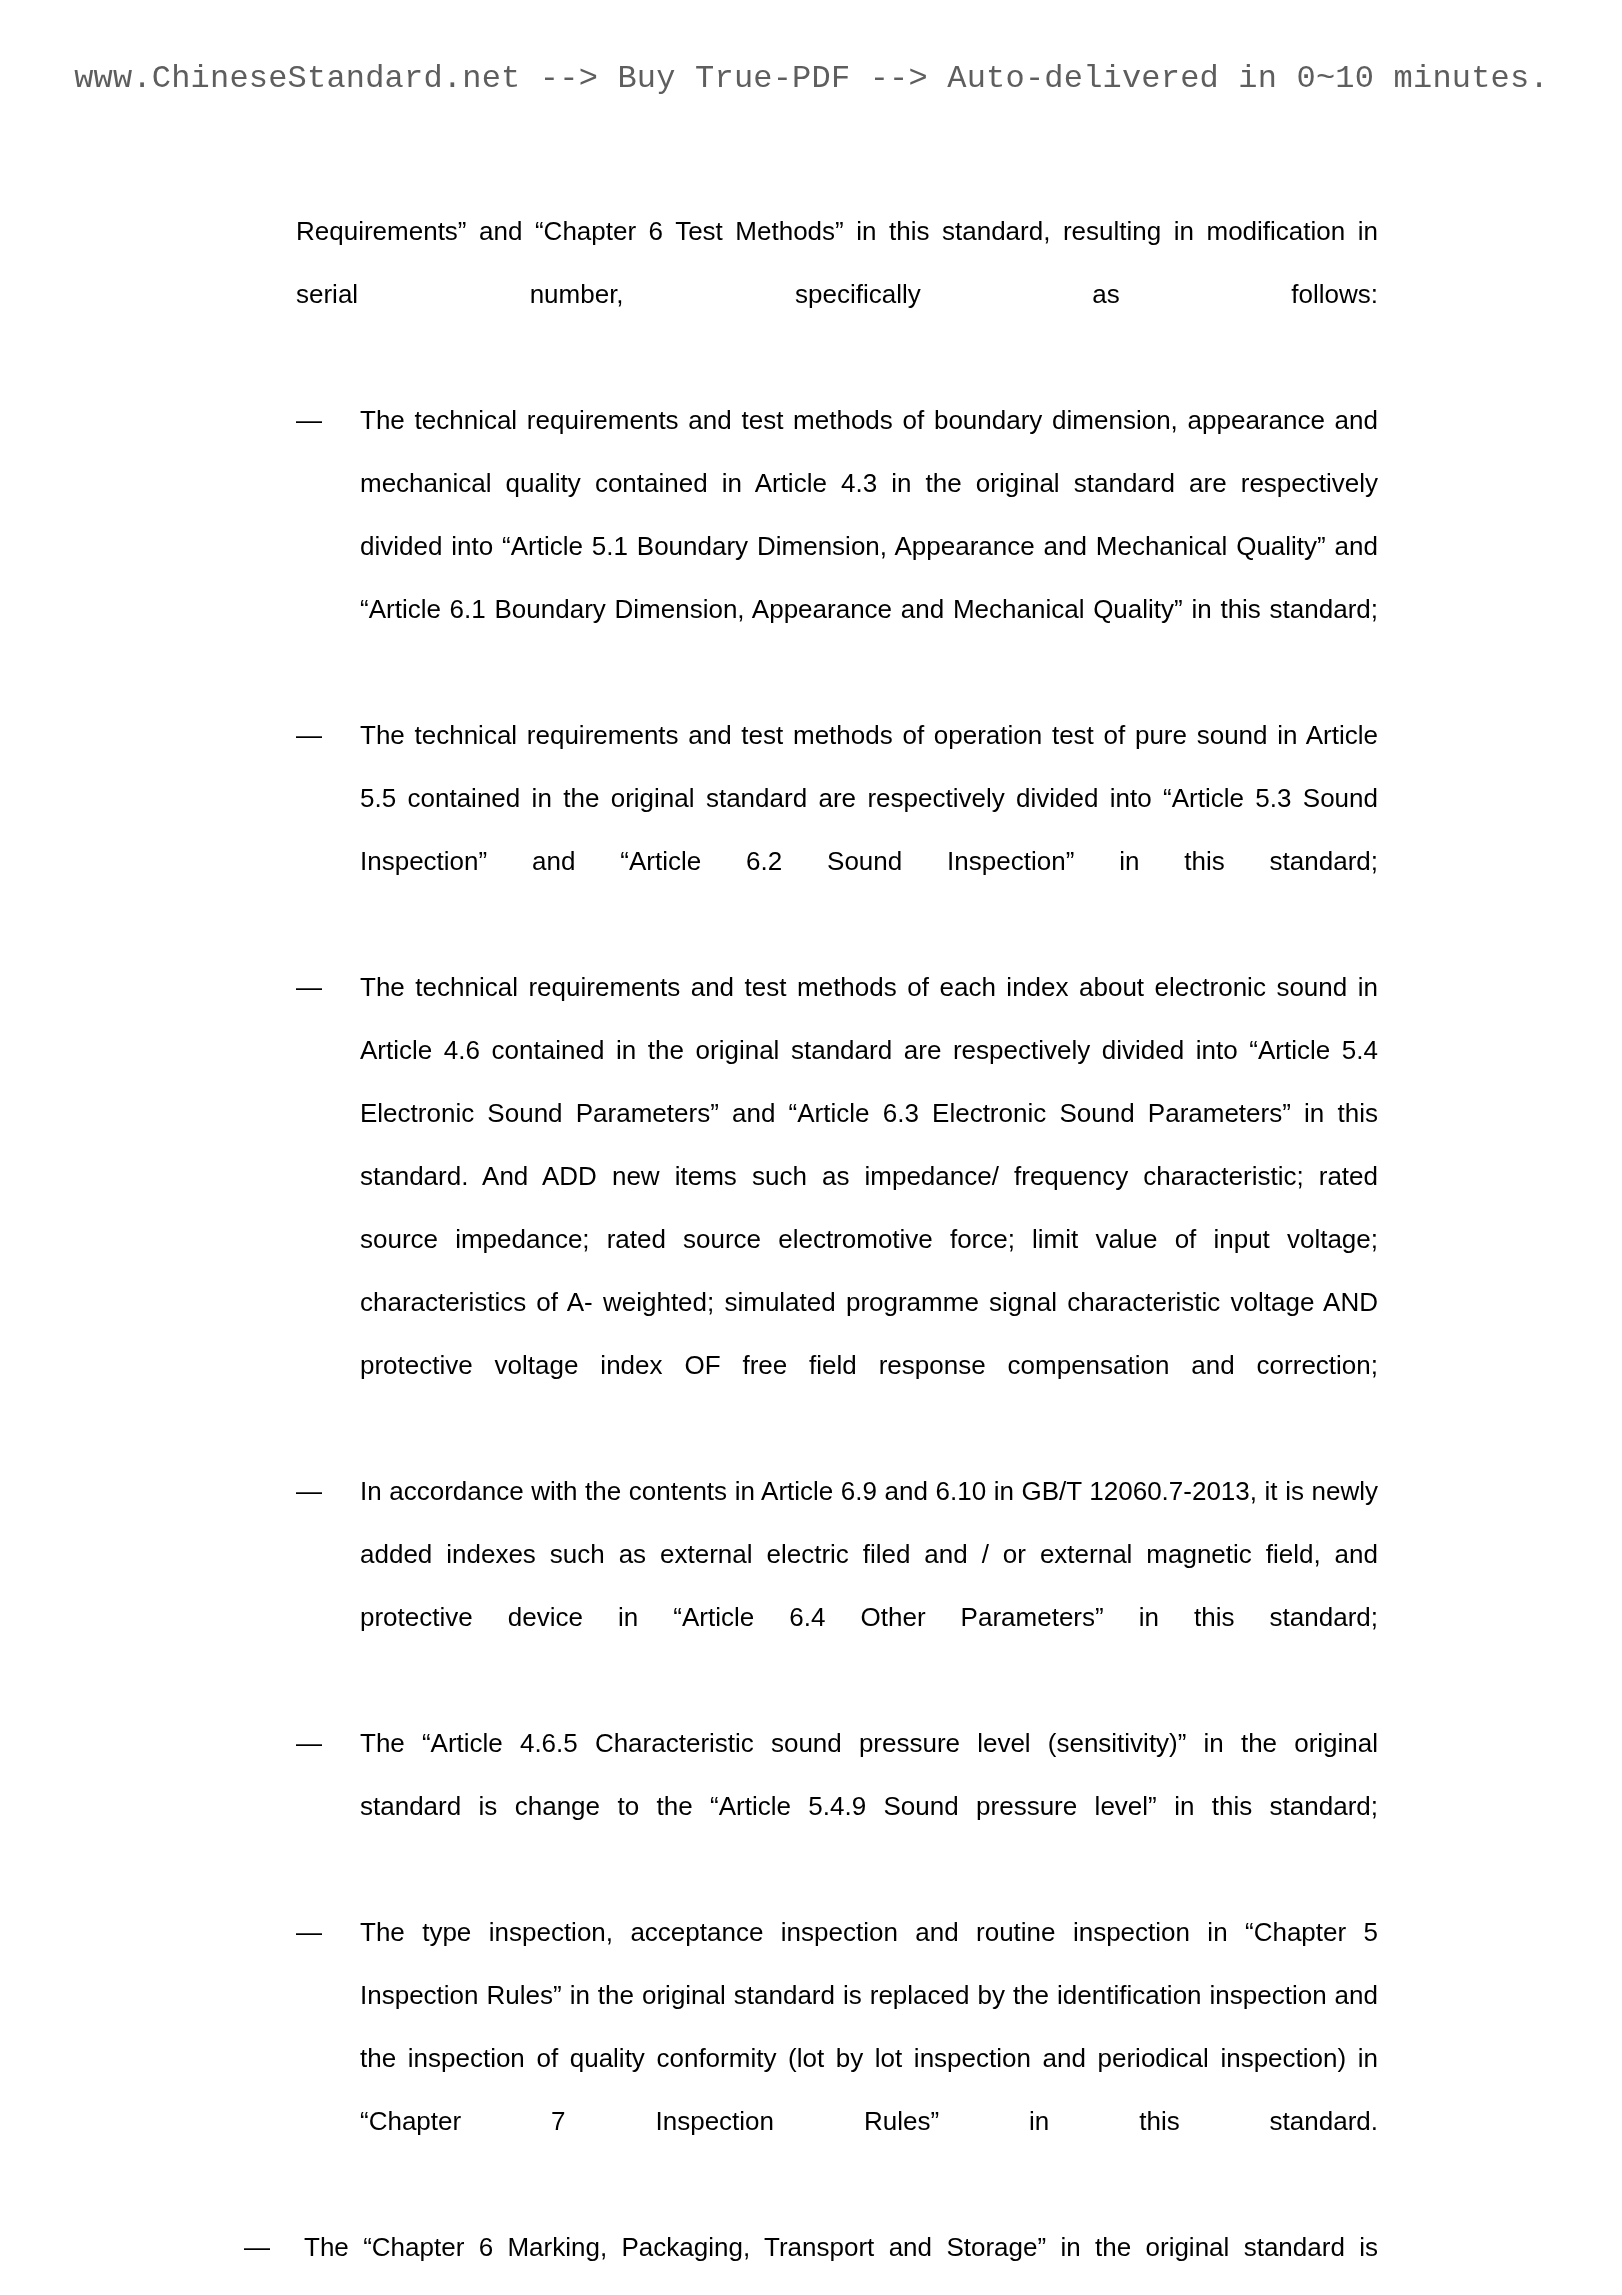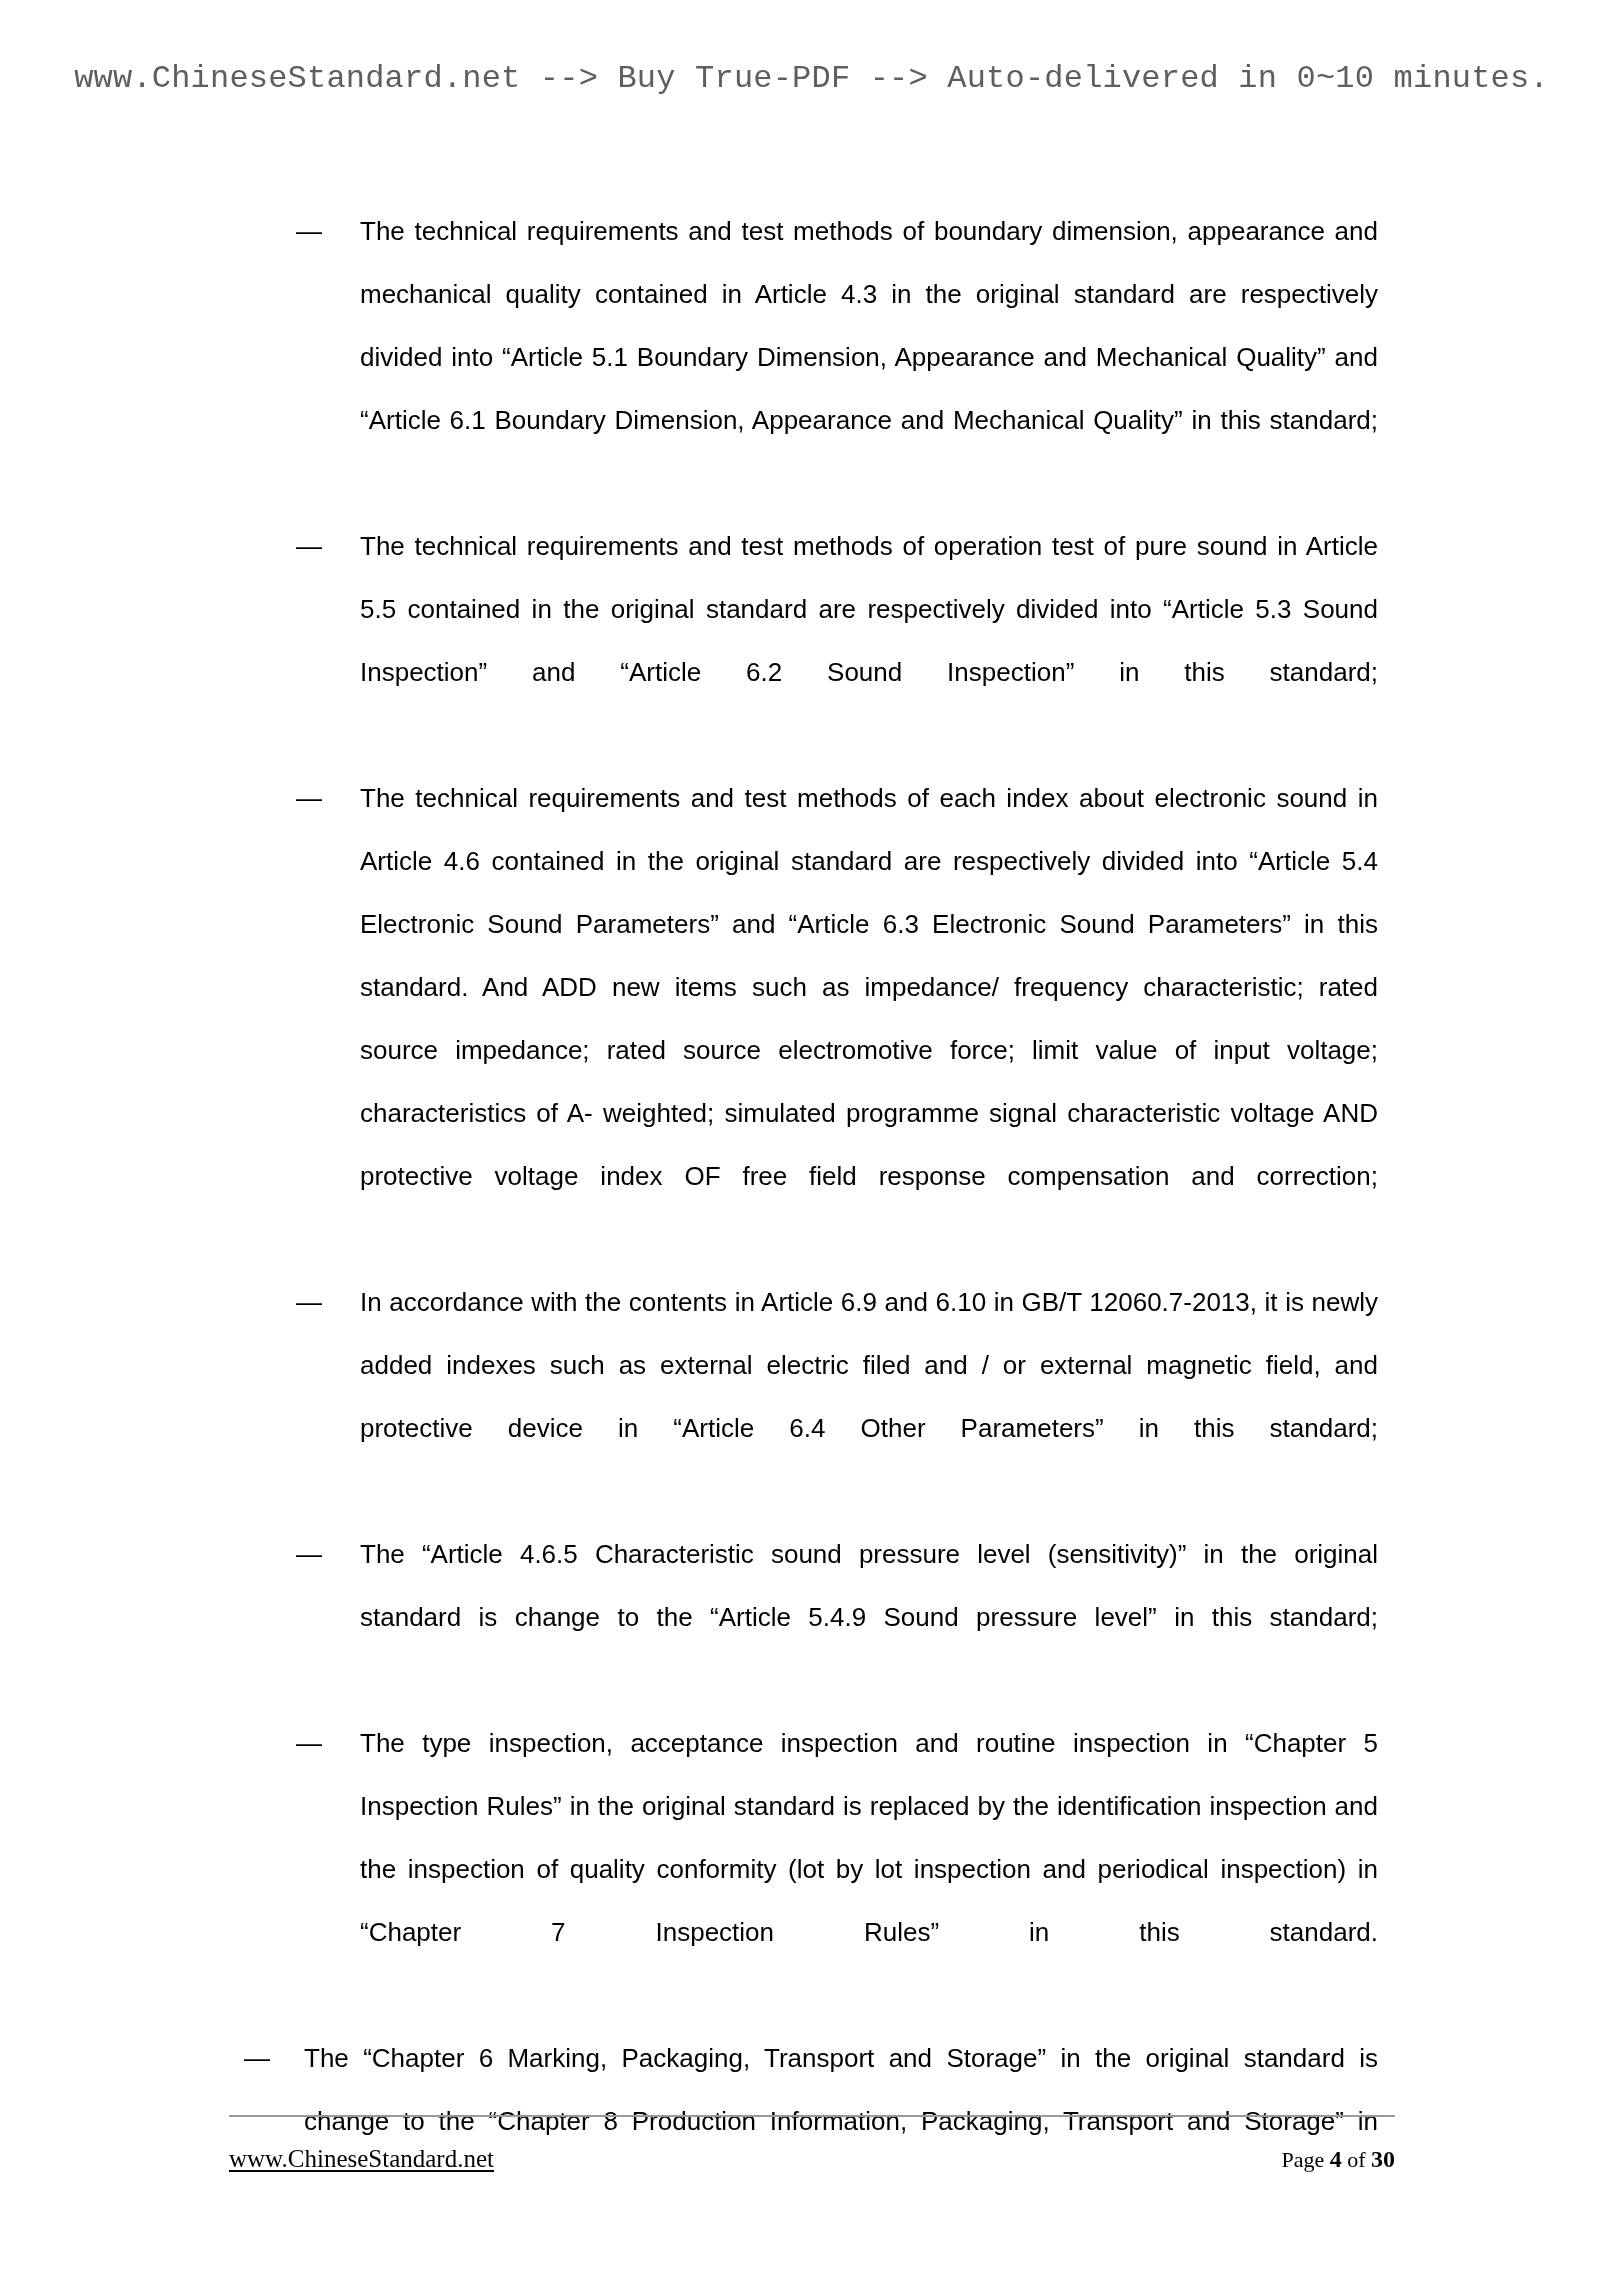--- a/index.html
+++ b/index.html
@@ -128,20 +128,21 @@
 </style>
 </head>
 <body>
 
 <div class="page">
 
   <div class="watermark">www.ChineseStandard.net --&gt; Buy True-PDF --&gt; Auto-delivered in 0~10 minutes.</div>
 
   <div class="content">
 
+    <p class="para para-plain">Requirements” and “Chapter 6 Test Methods” in this standard, resulting in modification in serial number, specifically as follows:</p>
 
     <div class="para bullet">
       <span class="dash">—</span>
       <span class="btext">The technical requirements and test methods of boundary dimension, appearance and mechanical quality contained in Article 4.3 in the original standard are respectively divided into “Article 5.1 Boundary Dimension, Appearance and Mechanical Quality” and “Article 6.1 Boundary Dimension, Appearance and Mechanical Quality” in this standard;</span>
     </div>
 
     <div class="para bullet">
       <span class="dash">—</span>
       <span class="btext">The technical requirements and test methods of operation test of pure sound in Article 5.5 contained in the original standard are respectively divided into “Article 5.3 Sound Inspection” and “Article 6.2 Sound Inspection” in this standard;</span>
     </div>
@@ -166,27 +167,15 @@
       <span class="btext">The type inspection, acceptance inspection and routine inspection in “Chapter 5 Inspection Rules” in the original standard is replaced by the identification inspection and the inspection of quality conformity (lot by lot inspection and periodical inspection) in “Chapter 7 Inspection Rules” in this standard.</span>
     </div>
 
     <div class="para bullet bullet-shallow">
       <span class="dash">—</span>
       <span class="btext">The “Chapter 6 Marking, Packaging, Transport and Storage” in the original standard is change to the “Chapter 8 Production Information, Packaging, Transport and Storage” in</span>
     </div>
 
   </div>
 
-  <div class="footer">
-    <div class="footer-rule"></div>
-    <div class="footer-row">
-      <span class="footer-link">www.ChineseStandard.net</span>
-      <span class="footer-page">
-        <span>Page</span>
-        <b>4</b>
-        <span>of</span>
-        <b>30</b>
-      </span>
-    </div>
-  </div>
 
 </div>
 
 
 </body></html>

